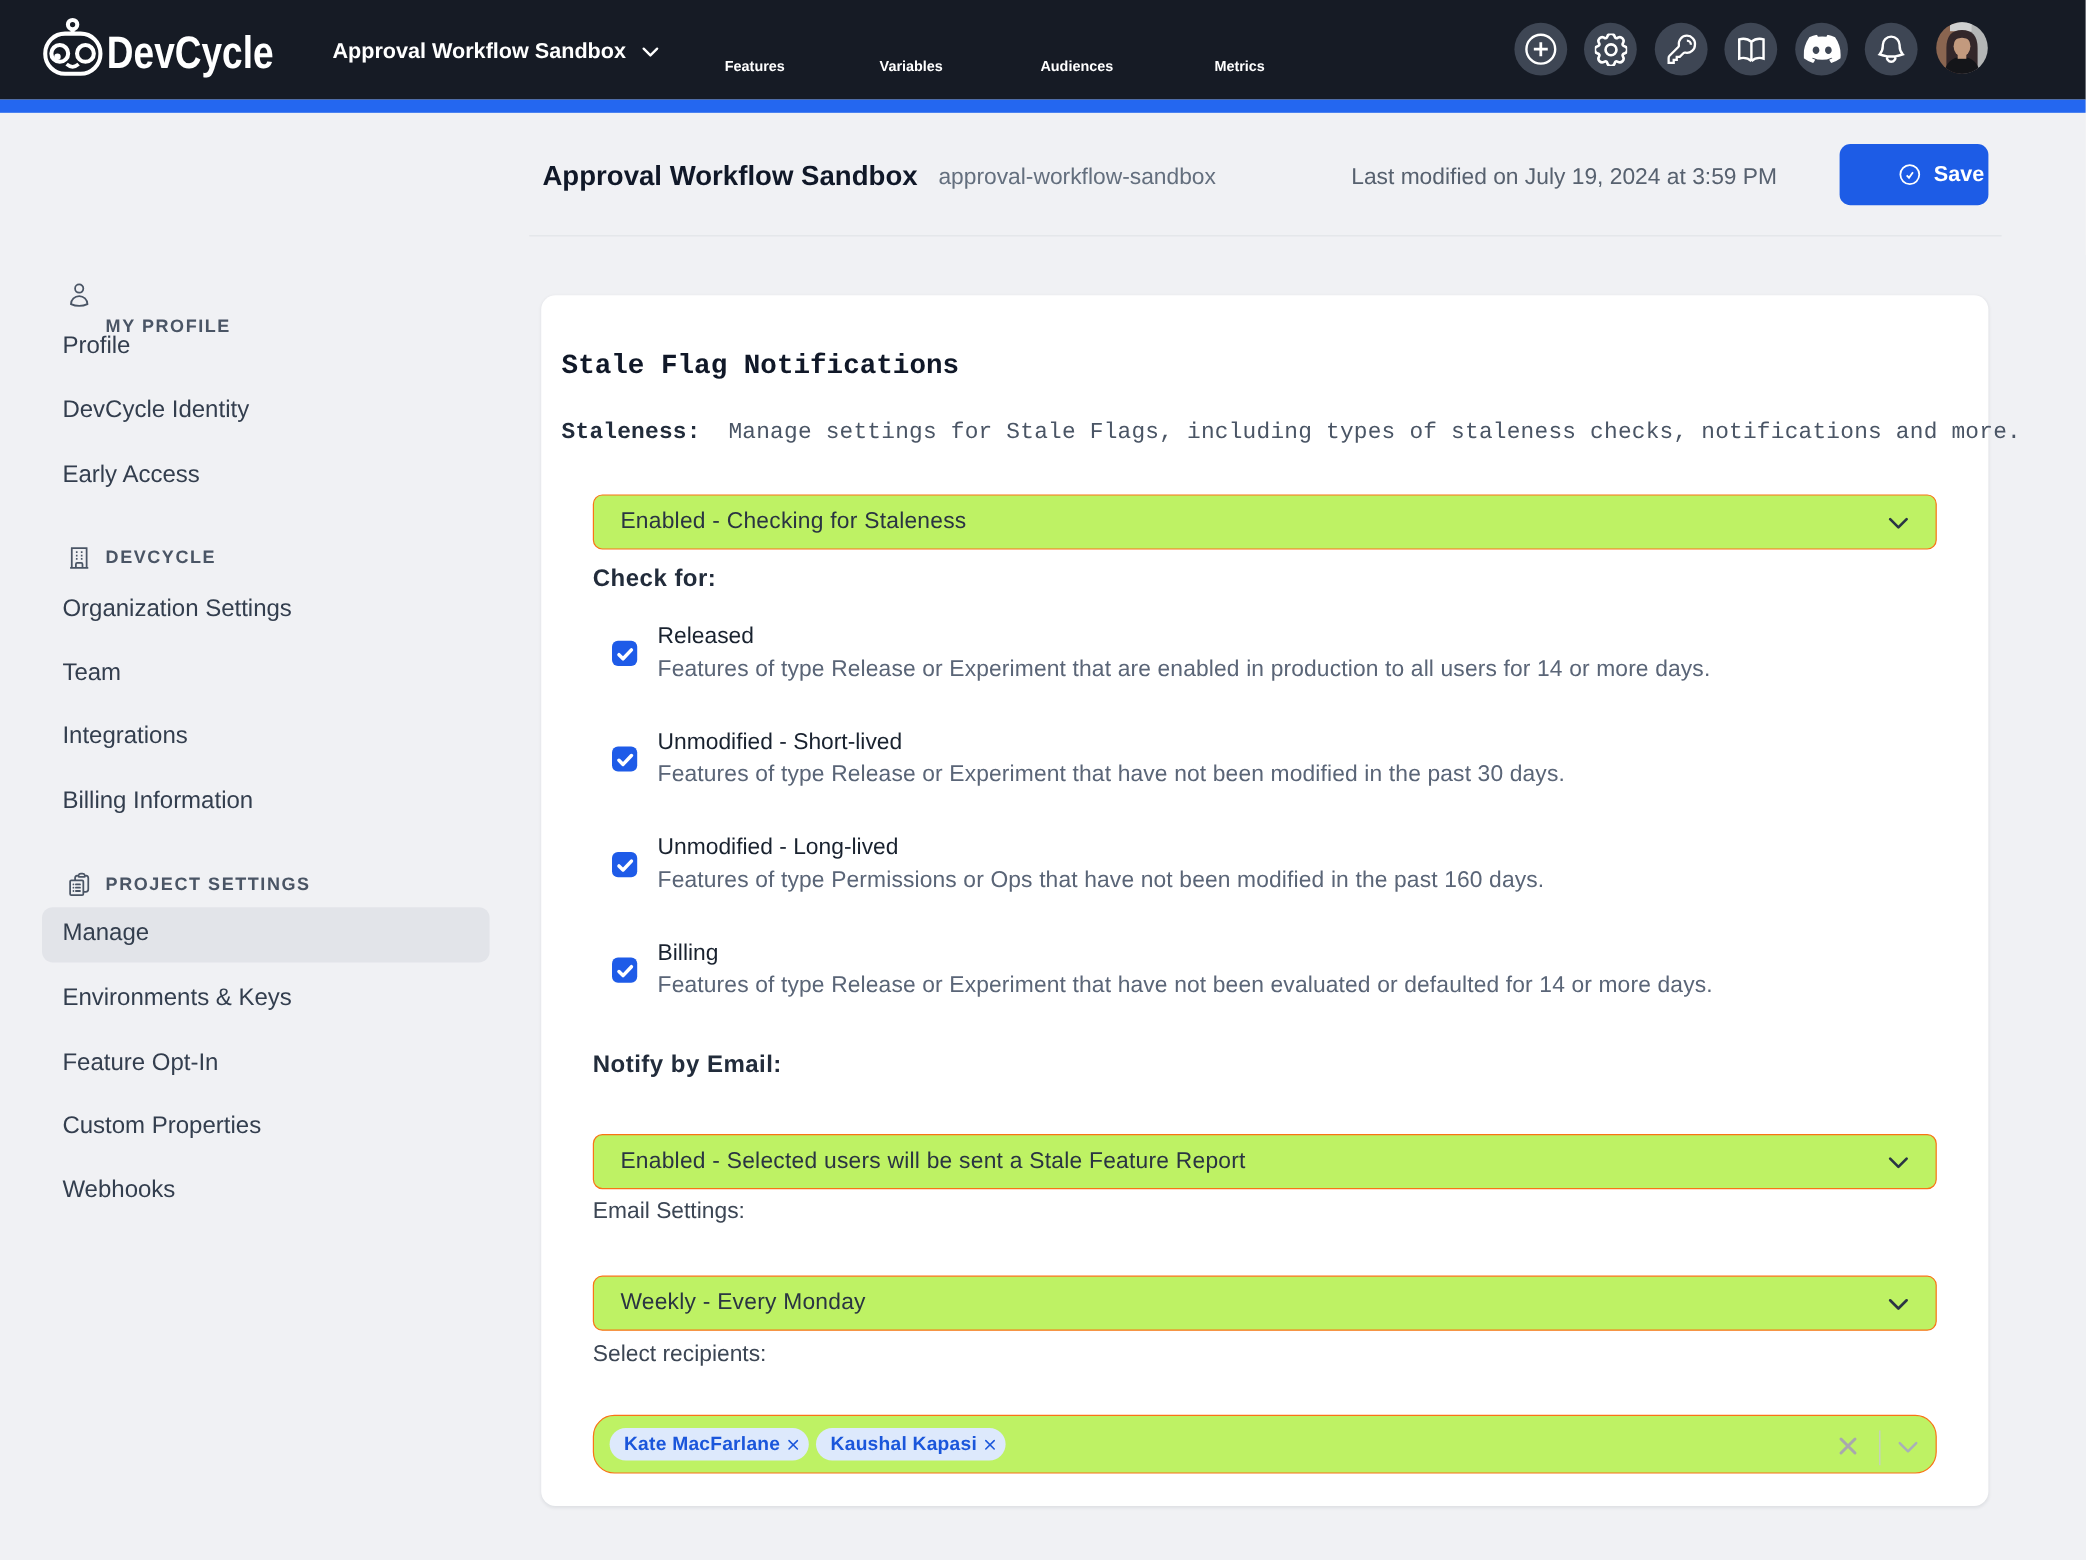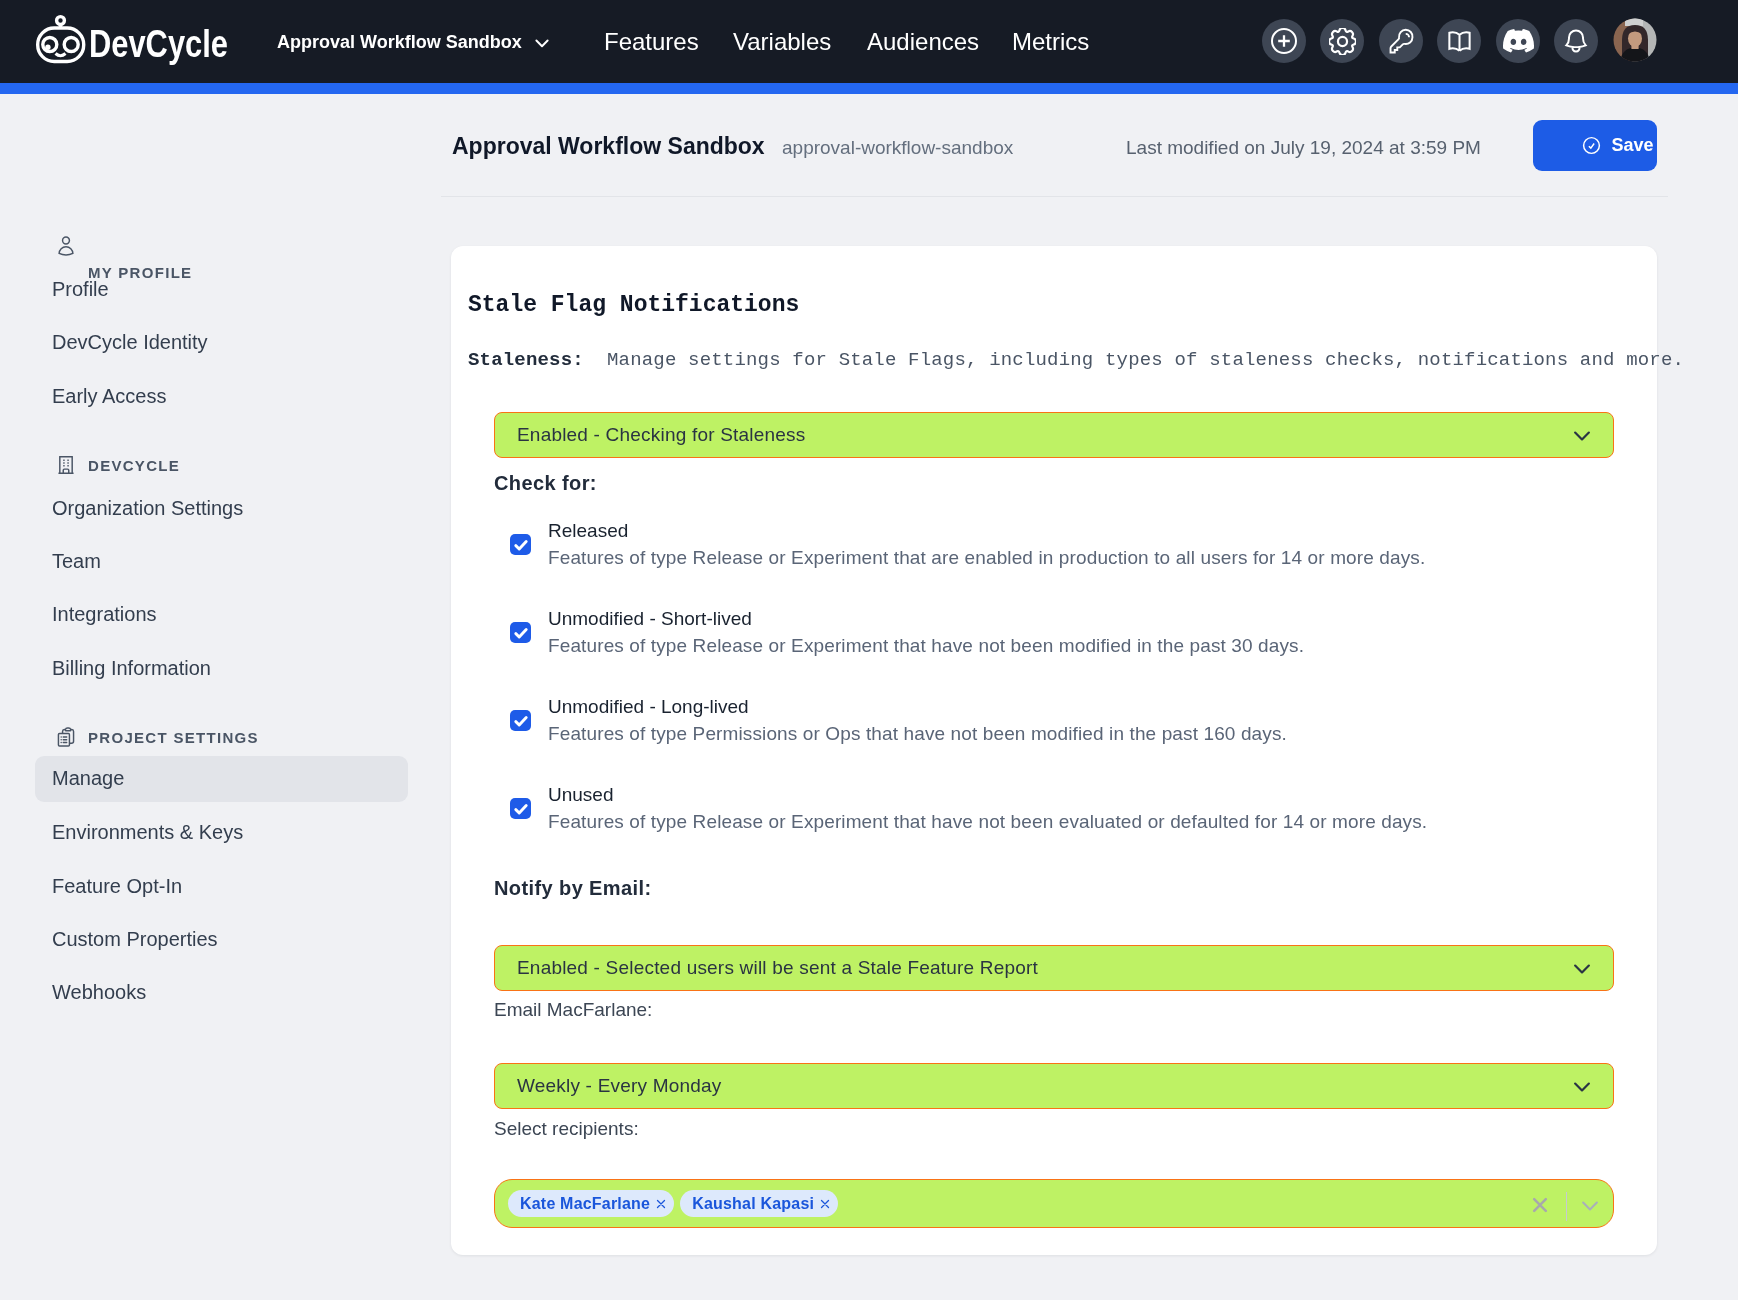--- a/index.html
+++ b/index.html
@@ -6,22 +6,22 @@
 html,body { width:1738px; height:1300px; overflow:hidden; background:#F0F1F4;
   font-family:"Liberation Sans", sans-serif; }
 .abs { position:absolute; }
 
 
 #nav { position:absolute; left:0; top:0; width:1738px; height:83px; background:#161B25; }
 #bluebar { position:absolute; left:0; top:83px; width:1738px; height:11px; background:#2467F0; }
 #logo { position:absolute; left:34px; top:13px; }
 #projsel { position:absolute; left:277px; top:0; height:84px; line-height:84px;
   color:#fff; font-size:18px; font-weight:bold; }
-.navlink { position:absolute; top:0; height:84px; line-height:84px; color:#fff;
-  font-size:24px; font-weight:normal; }
+.navlink { position:absolute; top:13px; height:84px; line-height:84px; color:#fff;
+  font-size:12px; font-weight:bold; }
 .navbtn { position:absolute; top:19px; width:44px; height:44px; border-radius:50%;
   background:#3E4654; display:flex; align-items:center; justify-content:center; }
 .navbtn svg { display:block; }
 #htitle { position:absolute; left:452px; top:133px; font-size:23px; font-weight:bold; color:#101828; }
 #hslug  { position:absolute; left:782px; top:137px; font-size:19px; color:#646F7E; }
 #hmod   { position:absolute; right:1738px; top:137px; font-size:19px; color:#57616F; }
 #savebtn { position:absolute; left:1533px; top:120px; width:124px; height:51px;
   background:#1D5CE6; border-radius:9px; color:#fff; font-size:18px; font-weight:bold;
   display:flex; align-items:center; justify-content:center; gap:9px;padding-left:45px; }
 #hdiv { position:absolute; left:441px; top:196px; width:1227px; height:1px; background:#E2E4E8; }
@@ -209,32 +209,32 @@
     </svg>
   </div>
 <div class="cblabel" style="top:707px;">Unmodified - Long-lived</div>
 <div class="cbdesc" style="top:734px;">Features of type Permissions or Ops that have not been modified in the past 160 days.</div>
 
 <div class="cb" style="top:798px;">
     <svg width="16" height="16" viewBox="0 0 16 16" fill="none" stroke="#fff" stroke-width="2.9" stroke-linecap="round" stroke-linejoin="round">
       <path d="M2.8 8.6 L6.2 12 L13.2 4.6"></path>
     </svg>
   </div>
-<div class="cblabel" style="top:795px;">Unused</div>
+<div class="cblabel" style="top:795px;">Billing</div>
 <div class="cbdesc" style="top:822px;">Features of type Release or Experiment that have not been evaluated or defaulted for 14 or more days.</div>
 
 <div class="subhead" style="top:888px;">Notify by Email:</div>
 
 <div class="sel" style="top:930px;">Enabled - Selected users will be sent a Stale Feature Report
   <svg class="chev" width="22" height="22" viewBox="0 0 24 24" fill="none" stroke="#2A3544" stroke-width="2.4" stroke-linecap="round" stroke-linejoin="round">
       <path d="M19.5 8.25l-7.5 7.5-7.5-7.5"></path>
     </svg>
 </div>
 
-<div class="flabel" style="top:1010px;">Email MacFarlane:</div>
+<div class="flabel" style="top:1010px;">Email Settings:</div>
 
 <div class="sel" style="top:1048px;">Weekly - Every Monday
   <svg class="chev" width="22" height="22" viewBox="0 0 24 24" fill="none" stroke="#2A3544" stroke-width="2.4" stroke-linecap="round" stroke-linejoin="round">
       <path d="M19.5 8.25l-7.5 7.5-7.5-7.5"></path>
     </svg>
 </div>
 
 <div class="flabel" style="top:1129px;">Select recipients:</div>
 
 <div class="sel" style="top:1164px; height:49px; border-radius:18px; padding-left:13px; display:flex; align-items:center; gap:6px;">

